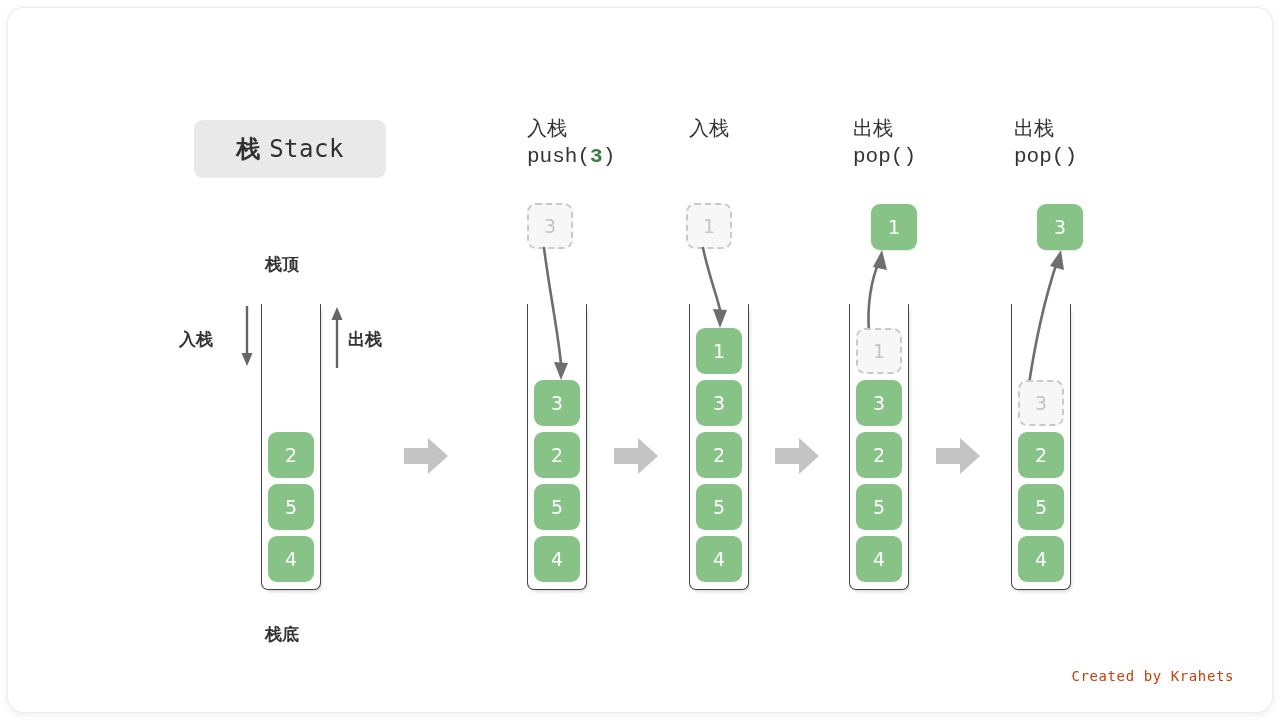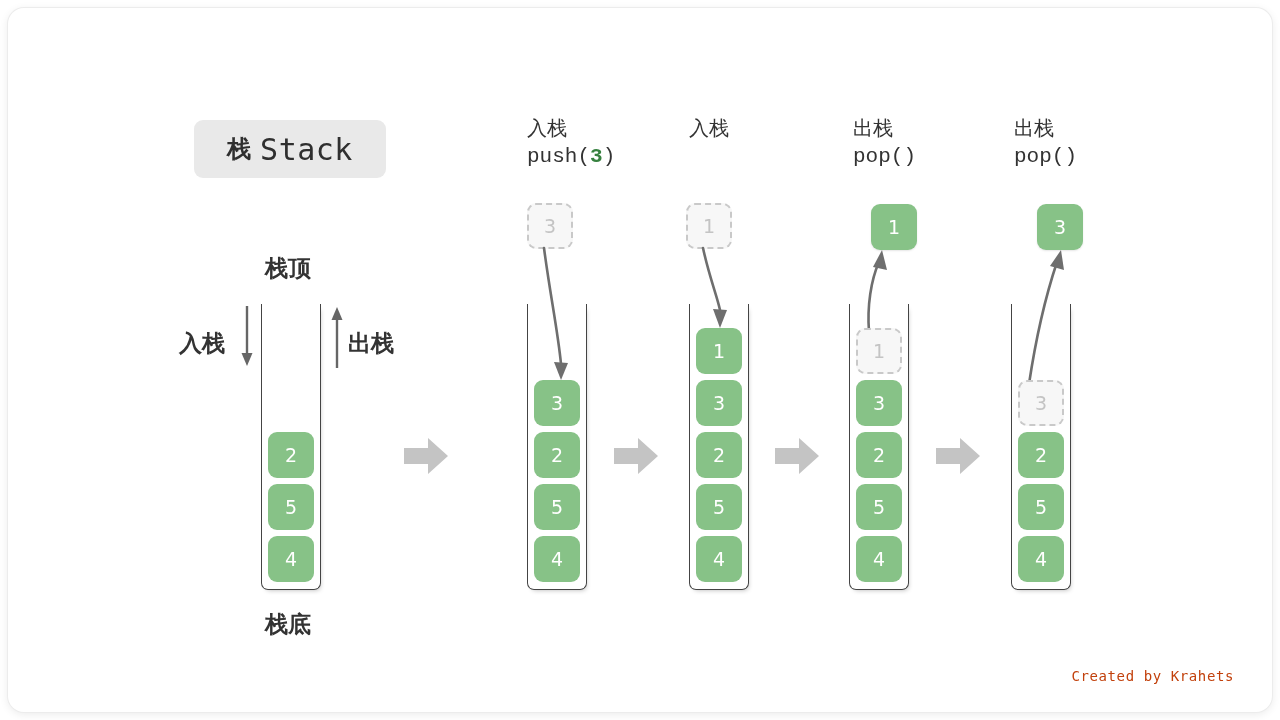--- a/index.html
+++ b/index.html
@@ -47,31 +47,31 @@
     gap: 9px;
   }
   #title-chip .cjk {
     font-family: "DejaVu Sans", sans-serif;
     font-weight: bold;
     font-size: 24px;
     color: #2f2f2f;
   }
   #title-chip .latin {
     font-family: "DejaVu Sans Mono", monospace;
-    font-size: 30px;
+    font-size: 24px;
     color: #2f2f2f;
     letter-spacing: 0.5px;
   }
 
   
   .cjk-label {
     position: absolute;
     font-family: "DejaVu Sans", sans-serif;
     font-weight: bold;
-    font-size: 23px;
+    font-size: 17px;
     color: #333333;
     white-space: nowrap;
   }
 
   
   .col-caption {
     position: absolute;
     width: 160px;
     text-align: left;
   }
@@ -179,21 +179,21 @@
       <line x1="11" y1="62" x2="11" y2="12" stroke="#666" stroke-width="2.4"></line>
       <polygon points="11,1 5.5,14 16.5,14" fill="#666"></polygon>
     </svg>
 
     <div class="stack-box" style="left:253px; top:296px;"></div>
 
     <div class="cell" style="left:260px; top:424px;">2</div>
     <div class="cell" style="left:260px; top:476px;">5</div>
     <div class="cell" style="left:260px; top:528px;">4</div>
 
-    <div class="cjk-label" style="left:257px; top:601px;text-align:center;">栈底</div>
+    <div class="cjk-label" style="left:257px; top:615px;text-align:center;">栈底</div>
 
     <svg class="block-arrow" style="left:396px; top:428px;" width="46" height="40">
       <polygon points="0,12 24,12 24,2 44,20 24,38 24,28 0,28" fill="#c4c4c4"></polygon>
     </svg>
 
     <div class="col-caption" style="left:519px; top:106px;">
       <span class="op">入栈</span>
       <span class="code"><span>push(</span><span class="arg">3</span><span>)</span></span>
     </div>
 

